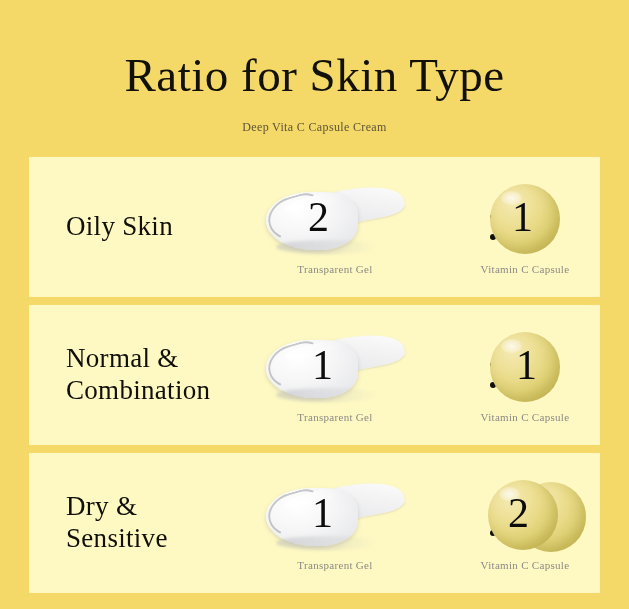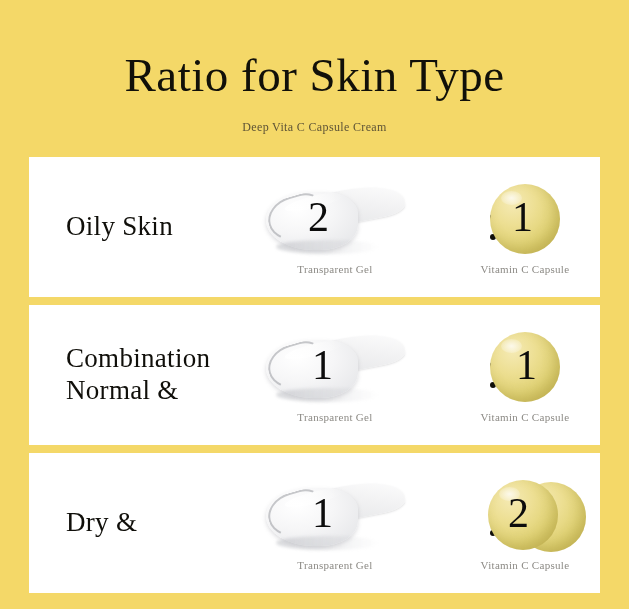--- a/index.html
+++ b/index.html
@@ -18,21 +18,21 @@
     letter-spacing:.5px;font-weight:400;
   }
   .subtitle{
     margin-top:21px;font-size:12px;color:#5d5336;
     letter-spacing:.35px;
   }
 
   
   .cards{margin-top:22px;padding:0 29px;}
   .card{
-    background:#ffffff;height:140px;
+    background:#fef9c3;height:140px;
     display:flex;align-items:center;
     position:relative;margin-bottom:8px;
   }
   .card:last-child{margin-bottom:0;}
 
   .skin-type{
     width:240px;padding-left:37px;box-sizing:border-box;
     font-size:27px;color:#100f0a;line-height:1.18;letter-spacing:.3px;
   }
 
@@ -163,22 +163,22 @@
             <span class="num num-cap" style="left:62px;top:16px;">1</span>
           </div>
           <div class="caption">Vitamin C Capsule</div>
         </div>
 
       </div>
     </div>
 
     <div class="card">
       <div class="skin-type">
+        <div>Normal &amp;</div>
         <div>Combination</div>
-        <div>Normal &amp;</div>
       </div>
       <div class="ratio">
 
         <div class="col col-gel">
           <div class="visual">
             <div class="gel">
               <div class="tail"></div>
                 <div class="body"></div>
               <div class="rim"></div>
                 <div class="sheen"></div>
@@ -203,20 +203,21 @@
           </div>
           <div class="caption">Vitamin C Capsule</div>
         </div>
 
       </div>
     </div>
 
     <div class="card">
       <div class="skin-type">
         <div>Dry &amp;</div>
+        <div>Sensitive</div>
       </div>
       <div class="ratio">
 
         <div class="col col-gel">
           <div class="visual">
             <div class="gel">
               <div class="tail"></div>
                 <div class="body"></div>
               <div class="rim"></div>
                 <div class="sheen"></div>

